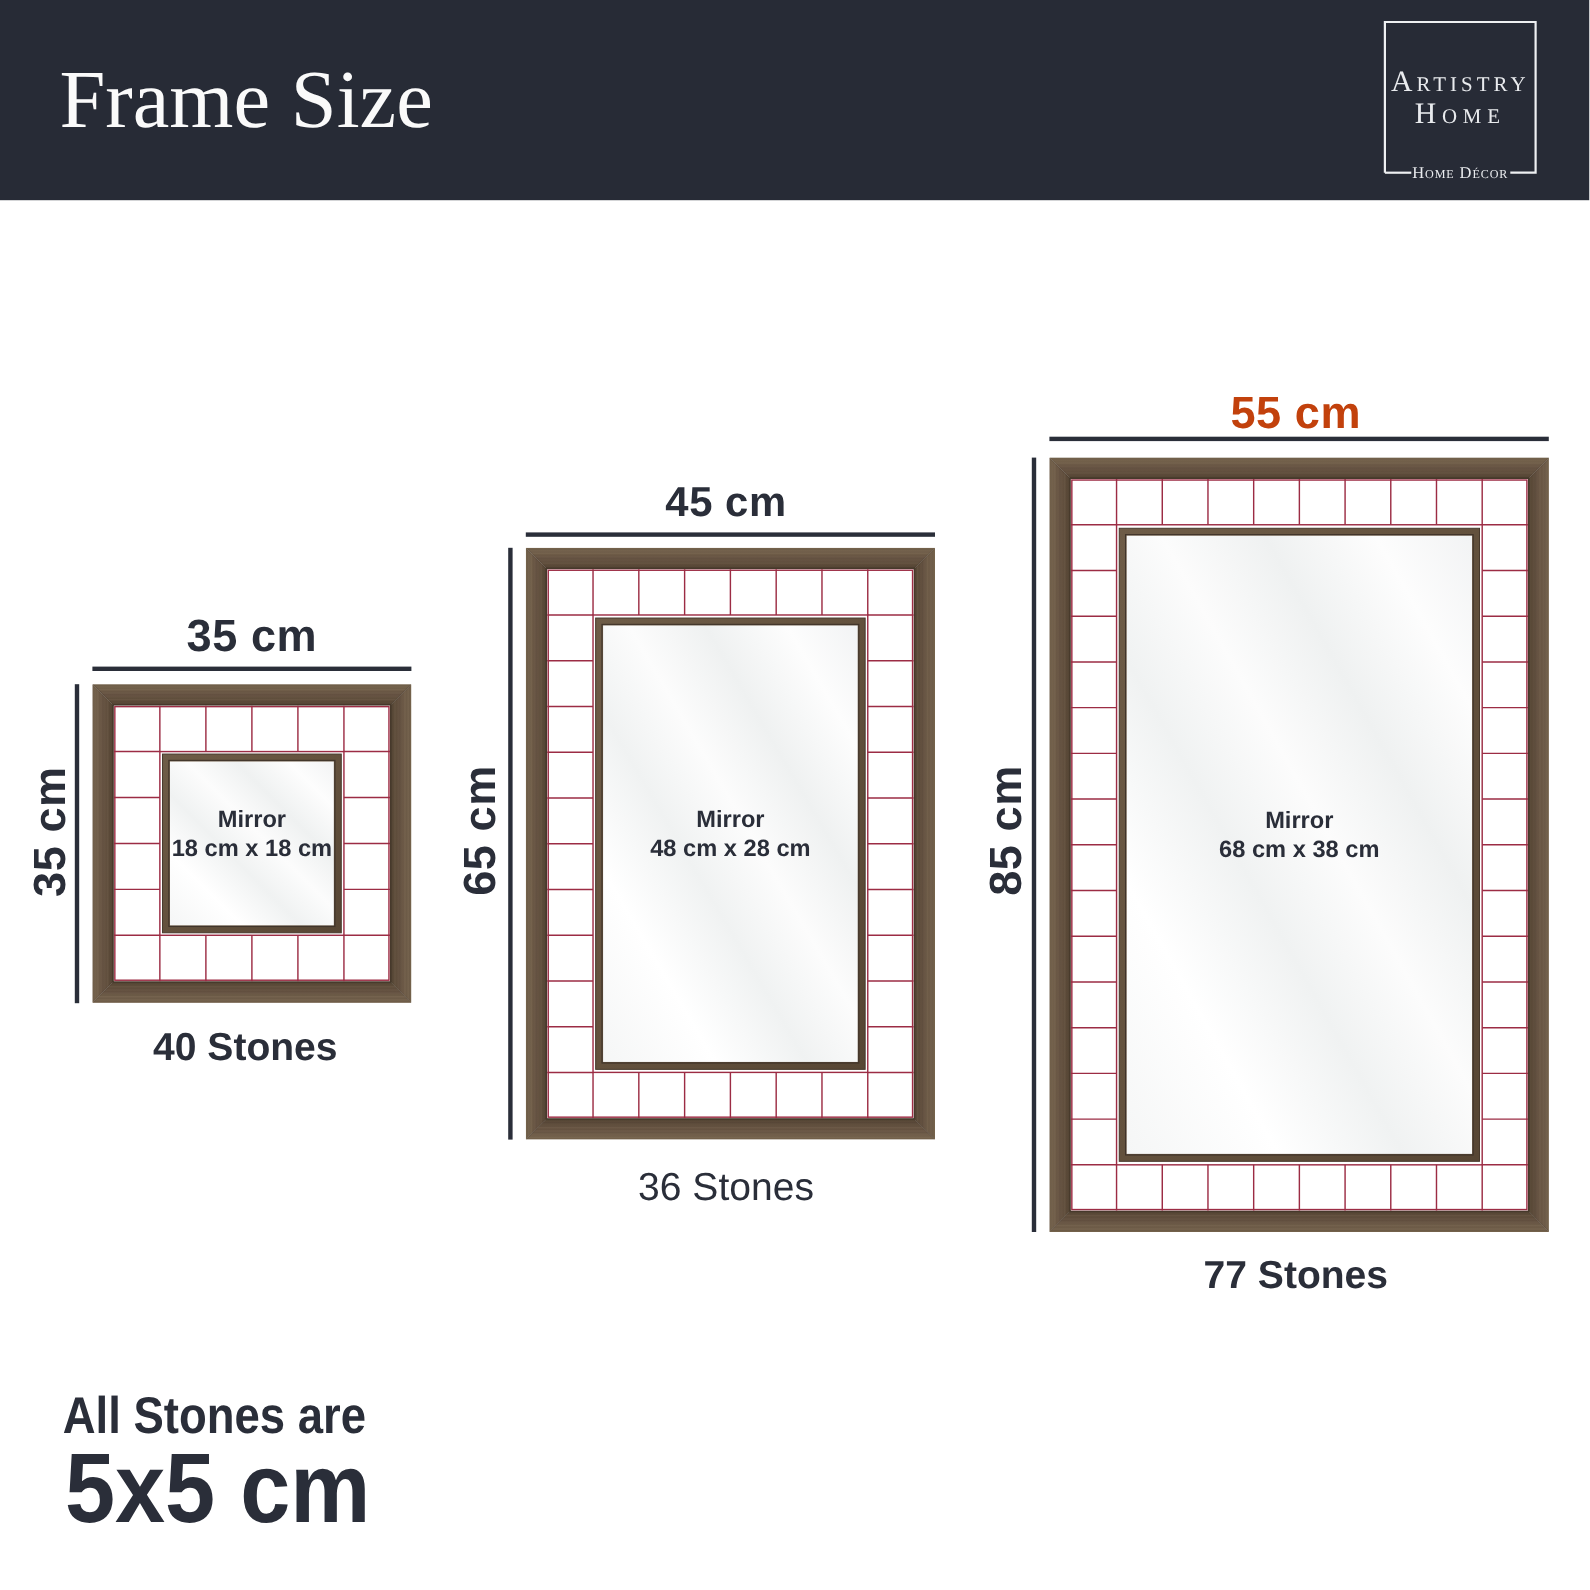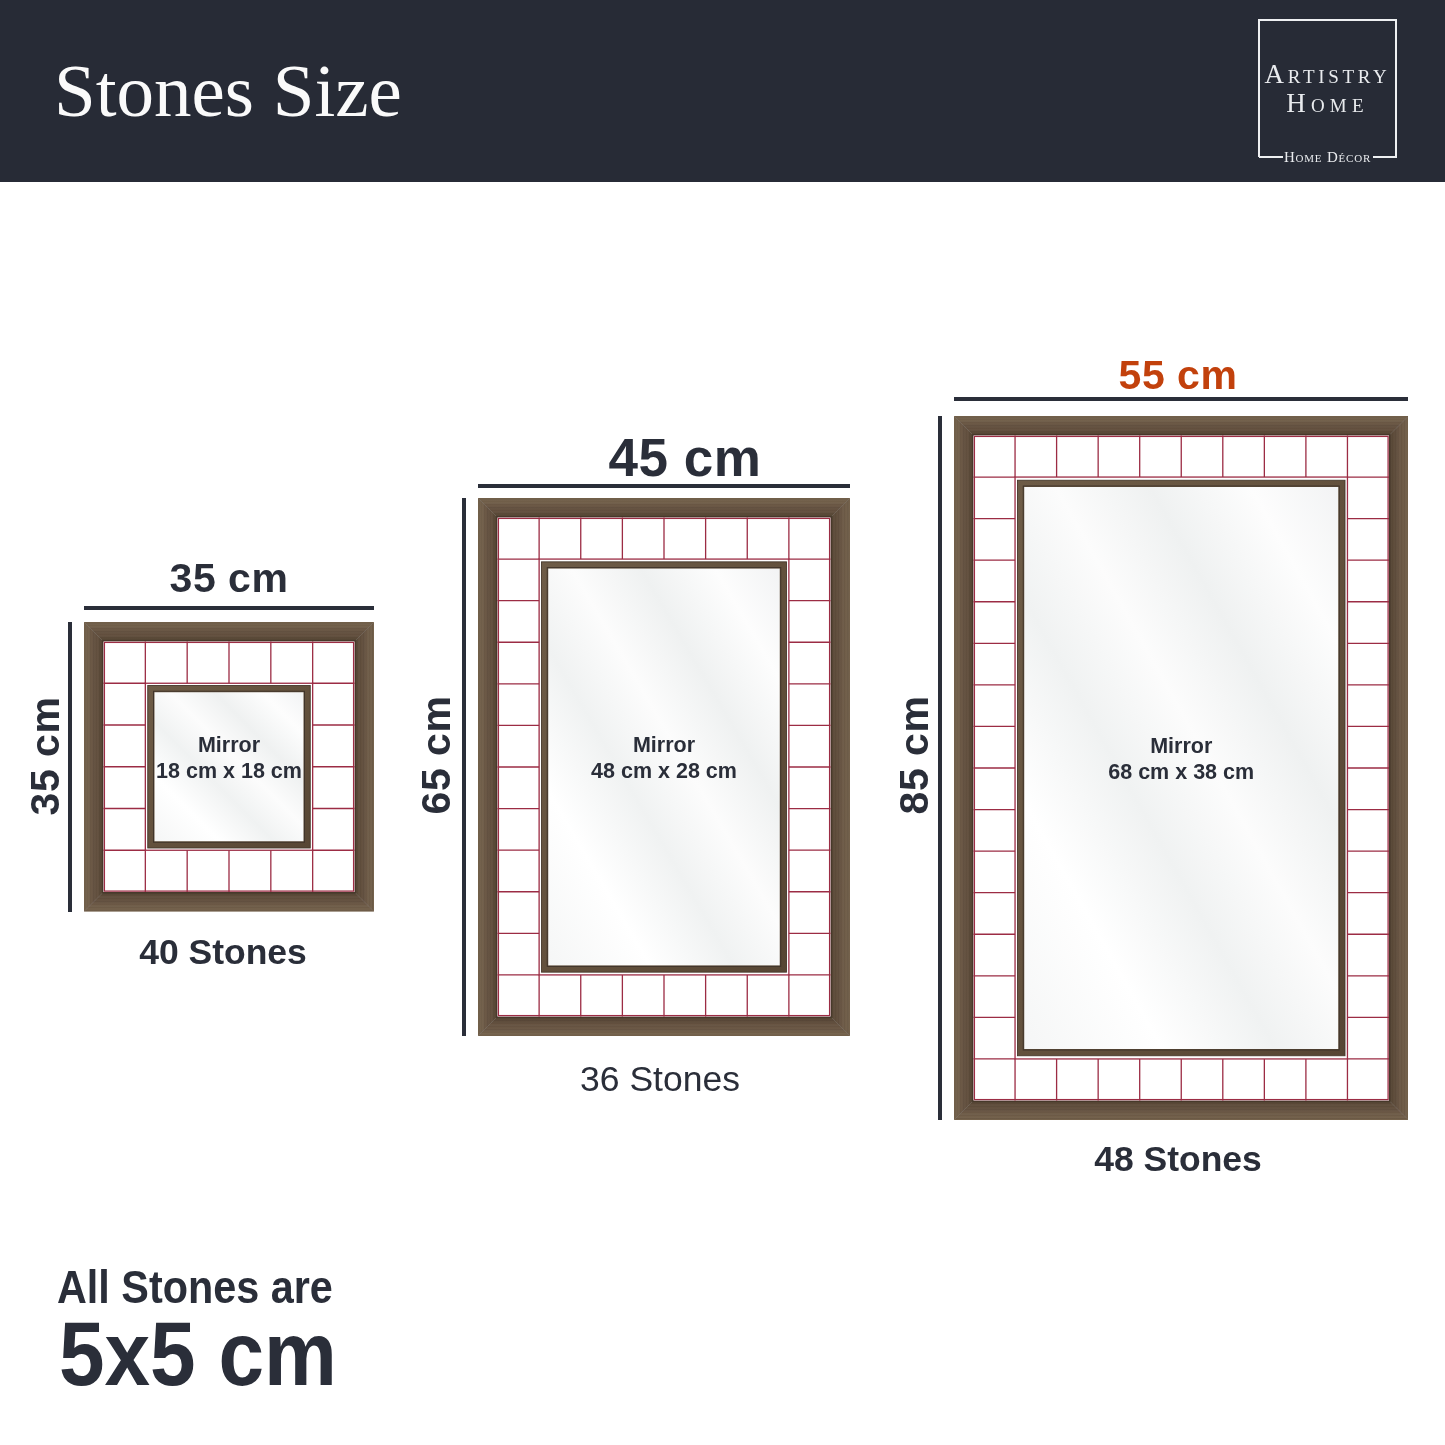--- a/index.html
+++ b/index.html
@@ -63,21 +63,21 @@
  <rect y="0" width="60" height="1.2" fill="rgba(28,17,7,0.075)"></rect>
  <rect y="3.4" width="60" height="0.6" fill="rgba(28,17,7,0.06)"></rect>
  <rect y="6.2" width="60" height="1.0" fill="rgba(28,17,7,0.06)"></rect>
  <rect y="4.6" width="60" height="0.7" fill="rgba(255,238,205,0.05)"></rect>
 </pattern>
 </defs>
 </svg>
 
 <div style="position:absolute;left:0;top:0;width:1445px;height:182px;background:#272b36"></div>
 
-<div style="position:absolute;left:54px;top:49px;font-family:'Liberation Serif',serif;font-size:75px;line-height:83px;color:#fafafa">Stones Size</div>
+<div style="position:absolute;left:54px;top:49px;font-family:'Liberation Serif',serif;font-size:75px;line-height:83px;color:#fafafa">Frame Size</div>
 
 <svg style="position:absolute;left:1258px;top:19px;overflow:visible" width="140" height="155" viewBox="0 0 140 155">
 
   <path d="M1,138 V1 H138 V138 H115" fill="none" stroke="#eef0f2" stroke-width="2"></path>
   <path d="M1,138 H25" stroke="#eef0f2" stroke-width="2" fill="none"></path>
 
   <text x="69.5" y="63.5" text-anchor="middle" font-family="'Liberation Serif',serif" fill="#e9ebee" font-size="27" letter-spacing="3.7" style="font-variant:small-caps">Artistry</text>
 
   <text x="69.5" y="92.5" text-anchor="middle" font-family="'Liberation Serif',serif" fill="#e9ebee" font-size="27" letter-spacing="5.2" style="font-variant:small-caps">Home</text>
 
@@ -194,33 +194,33 @@
 <div style="position:absolute;left:79.0px;top:548.0px;width:300px;height:60px;display:flex;align-items:center;justify-content:center;font-weight:bold;font-size:41px;letter-spacing:0.5px;color:#2a2e39">35 cm</div>
 
 <div style="position:absolute;left:67.5px;top:622px;width:4px;height:289.5px;background:#2a2e39"></div>
 
 <div style="position:absolute;left:-105.0px;top:725.5px;width:300px;height:60px;display:flex;align-items:center;justify-content:center;font-weight:bold;font-size:41px;letter-spacing:0.5px;color:#2a2e39;transform:rotate(-90deg)">35 cm</div>
 
 <div style="position:absolute;left:73.0px;top:922.5px;width:300px;height:60px;display:flex;align-items:center;justify-content:center;font-weight:bold;font-size:35.5px;letter-spacing:0px;color:#2a2e39">40 Stones</div>
 
 <div style="position:absolute;left:477.5px;top:483.5px;width:372.0px;height:4px;background:#2a2e39"></div>
 
-<div style="position:absolute;left:535px;top:427.0px;width:300px;height:60px;display:flex;align-items:center;justify-content:center;font-weight:bold;font-size:53px;letter-spacing:0.5px;color:#2a2e39">45 cm</div>
+<div style="position:absolute;left:510px;top:427.0px;width:300px;height:60px;display:flex;align-items:center;justify-content:center;font-weight:bold;font-size:38px;letter-spacing:0.5px;color:#2a2e39">45 cm</div>
 
 <div style="position:absolute;left:462.2px;top:498.3px;width:4px;height:538.0px;background:#2a2e39"></div>
 
 <div style="position:absolute;left:286.4px;top:724.6px;width:300px;height:60px;display:flex;align-items:center;justify-content:center;font-weight:bold;font-size:41px;letter-spacing:0.5px;color:#2a2e39;transform:rotate(-90deg)">65 cm</div>
 
 <div style="position:absolute;left:510.0px;top:1049.5px;width:300px;height:60px;display:flex;align-items:center;justify-content:center;font-weight:normal;font-size:35.5px;letter-spacing:0px;color:#2a2e39">36 Stones</div>
 
 <div style="position:absolute;left:953.5px;top:397.0px;width:454.5px;height:4px;background:#2a2e39"></div>
 
 <div style="position:absolute;left:1028.0px;top:345.3px;width:300px;height:60px;display:flex;align-items:center;justify-content:center;font-weight:bold;font-size:41px;letter-spacing:0.5px;color:#c2410c">55 cm</div>
 
 <div style="position:absolute;left:938.3px;top:416px;width:4px;height:704.0px;background:#2a2e39"></div>
 
 <div style="position:absolute;left:763.5px;top:724.5px;width:300px;height:60px;display:flex;align-items:center;justify-content:center;font-weight:bold;font-size:41px;letter-spacing:0.5px;color:#2a2e39;transform:rotate(-90deg)">85 cm</div>
 
-<div style="position:absolute;left:1028.0px;top:1129.0px;width:300px;height:60px;display:flex;align-items:center;justify-content:center;font-weight:bold;font-size:35.5px;letter-spacing:0px;color:#2a2e39">48 Stones</div>
+<div style="position:absolute;left:1028.0px;top:1129.0px;width:300px;height:60px;display:flex;align-items:center;justify-content:center;font-weight:bold;font-size:35.5px;letter-spacing:0px;color:#2a2e39">77 Stones</div>
 
 <div style="position:absolute;left:57px;top:1259px;font-size:47px;font-weight:bold;letter-spacing:0;color:#2a2e39;transform:scaleX(0.88);transform-origin:left center">All Stones are</div>
 
 <div style="position:absolute;left:59px;top:1303px;font-size:90px;font-weight:bold;letter-spacing:0;color:#2a2e39;transform:scaleX(0.91);transform-origin:left center">5x5 cm</div>
 
 </body></html>

